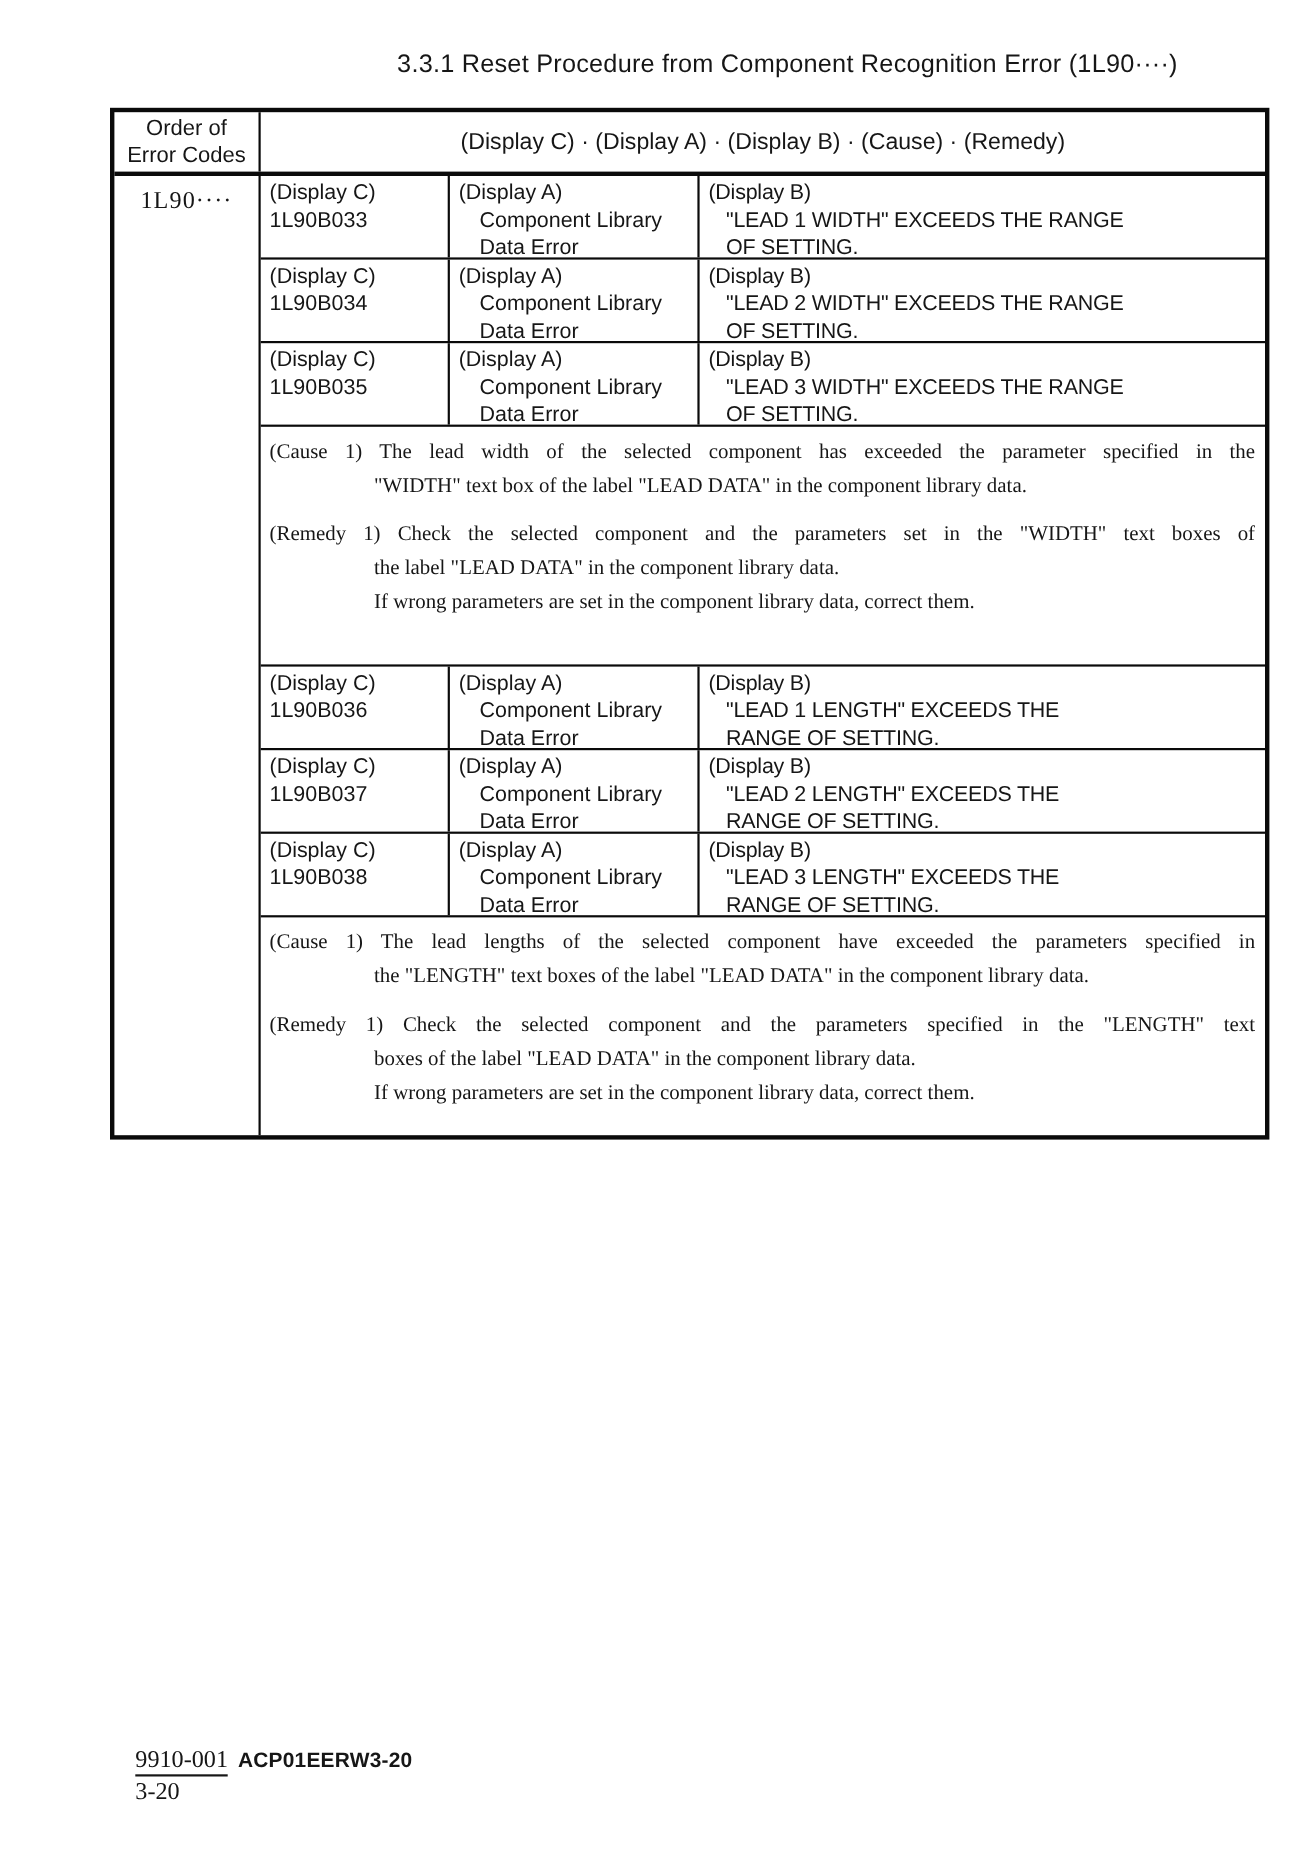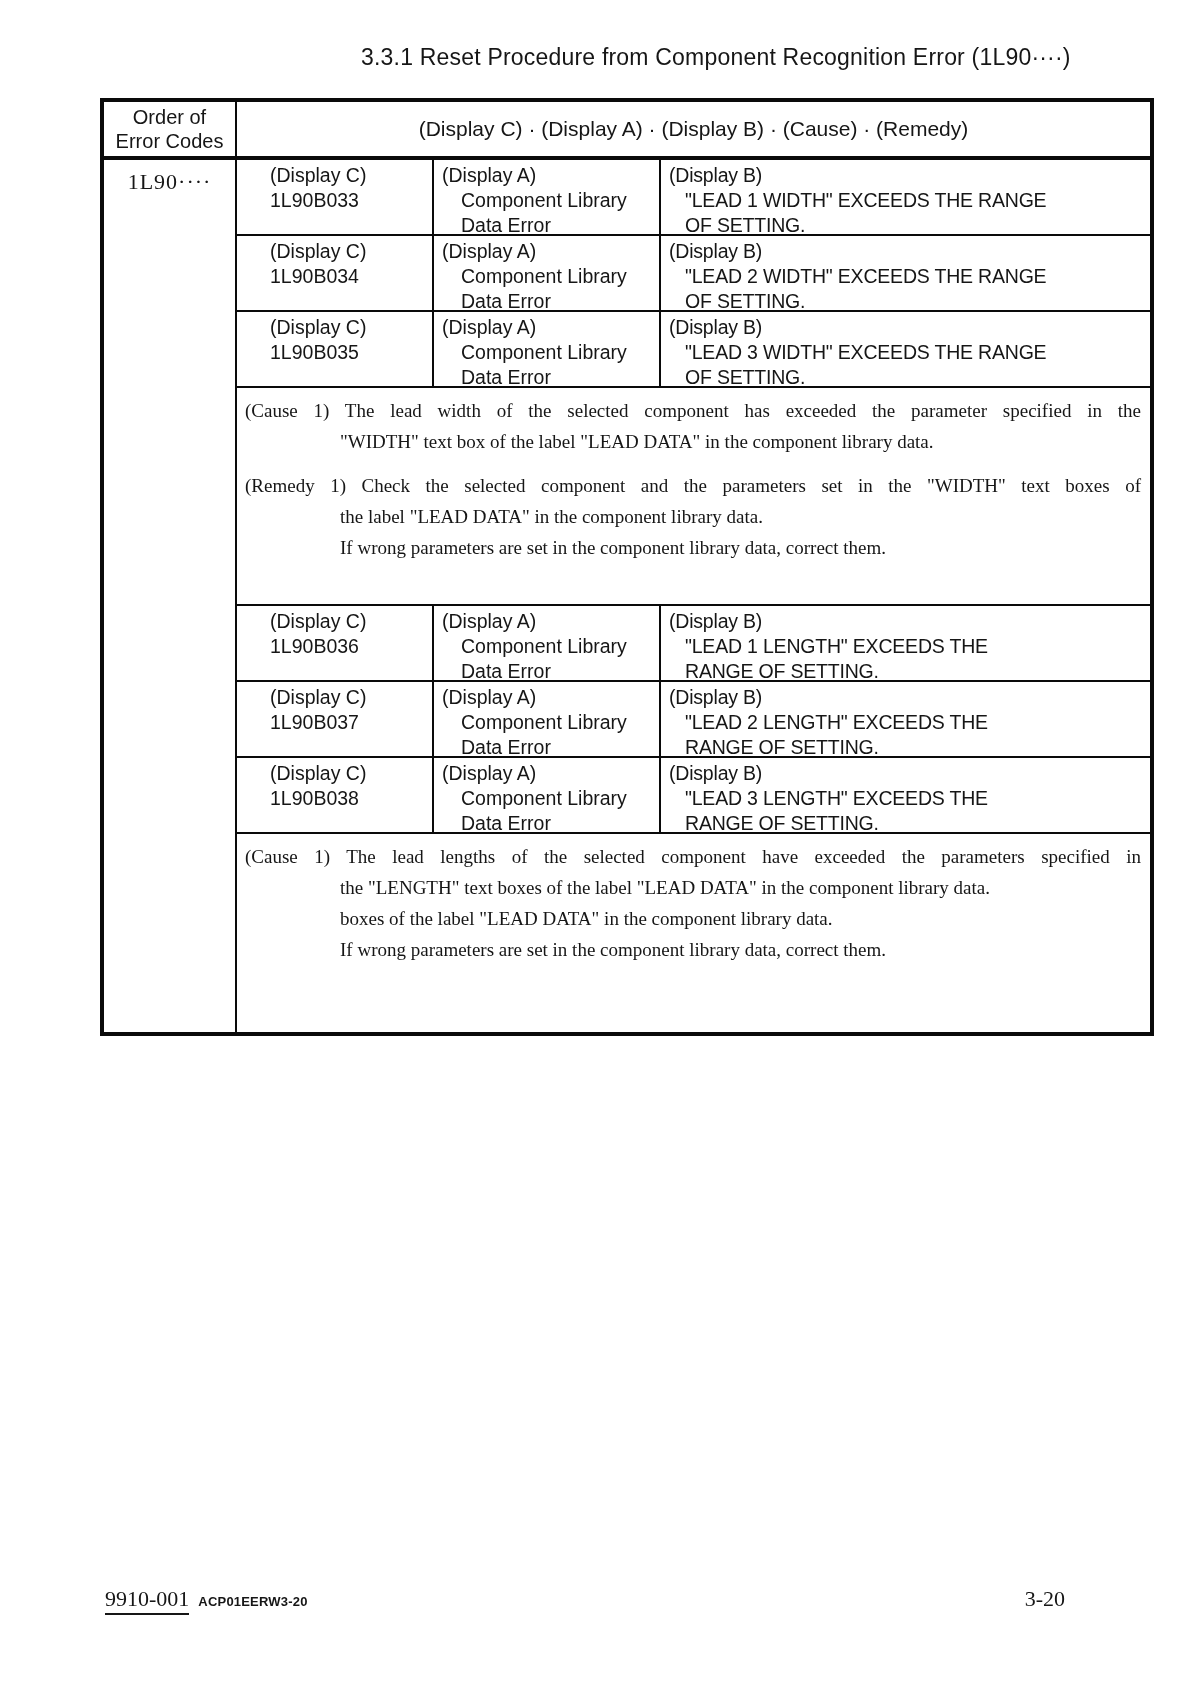--- a/index.html
+++ b/index.html
@@ -35,46 +35,46 @@
   }
   .tbody { flex:1; display:flex; min-height:0; }
   .code-col {
     width:131px; flex:0 0 131px; border-right:2px solid #0a0a0a;
     font-family:"Liberation Serif", serif; font-size:22px;
     padding-top:9px; text-align:center; letter-spacing:1px;
   }
   .rows-col { flex:1; display:flex; flex-direction:column; min-width:0; }
   .drow { display:flex; border-bottom:2px solid #0a0a0a; height:76px; flex:0 0 auto; box-sizing:border-box; }
   .cell { padding:3px 4px 0 8px; font-size:19.5px; line-height:25px; box-sizing:border-box; }
-  .cell-c { width:172px; flex:0 0 172px; border-right:2px solid #0a0a0a;margin-left:25px; }
+  .cell-c { width:172px; flex:0 0 172px; border-right:2px solid #0a0a0a; }
   .cell-a { width:227px; flex:0 0 227px; border-right:2px solid #0a0a0a; }
   .cell-b { flex:1; min-width:0; letter-spacing:-0.2px;border-radius:32px; }
   .ind-a { padding-left:19px; }
   .ind-b { padding-left:16px; }
   .nw { white-space:nowrap; }
   .cause-block {
     font-family:"Liberation Serif", serif; font-size:19px; line-height:31px;
     padding:7px 9px 0 8px; box-sizing:border-box;
   }
   .cb1 { height:218px; flex:0 0 auto; border-bottom:2px solid #0a0a0a; }
   .cb2 { flex:1; }
   .jline { text-align:justify; text-align-last:justify; }
   .hang { padding-left:95px; }
   .para-gap { margin-top:13px; }
   
   .footer {
     position:absolute; left:105px; right:122px; top:1586px;
-    display:flex; justify-content:space-between; align-items:baseline;
+    display:flex; justify-content:space-between; align-items:baseline;flex-direction:column;
   }
   .doc-left { display:flex; align-items:baseline; }
   .doc-number {
     font-family:"Liberation Serif", serif; font-size:22px;
     border-bottom:2px solid #161616; padding-bottom:1px;
   }
-  .doc-code { font-size:13px; font-weight:bold; margin-left:9px; letter-spacing:0.2px; }
+  .doc-code { font-size:19px; font-weight:bold; margin-left:9px; letter-spacing:0.2px; }
   .page-number { font-family:"Liberation Serif", serif; font-size:22px;margin-left:18px; }
 </style>
 </head>
 <body>
 
 <div class="page">
 
   <div class="title">3.3.1 Reset Procedure from Component Recognition Error (1L90····)</div>
 
   <div class="etable">
@@ -197,20 +197,21 @@
           <div class="cell cell-b">
             <div>(Display B)</div>
             <div class="ind-b nw">"LEAD 3 LENGTH" EXCEEDS THE</div>
             <div class="ind-b">RANGE OF SETTING.</div>
           </div>
         </div>
 
         <div class="cause-block cb2">
           <div class="jline">(Cause 1)  The lead lengths of the selected component have exceeded the parameters specified in</div>
           <div class="hang">the "LENGTH" text boxes of the label "LEAD DATA" in the component library data.</div>
+          <div class="jline para-gap">(Remedy 1) Check the selected component and the parameters specified in the "LENGTH" text</div>
           <div class="hang">boxes of the label "LEAD DATA" in the component library data.</div>
           <div class="hang">If wrong parameters are set in the component library data, correct them.</div>
         </div>
 
       </div>
     </div>
   </div>
 
   <div class="footer">
     <div class="doc-left">

